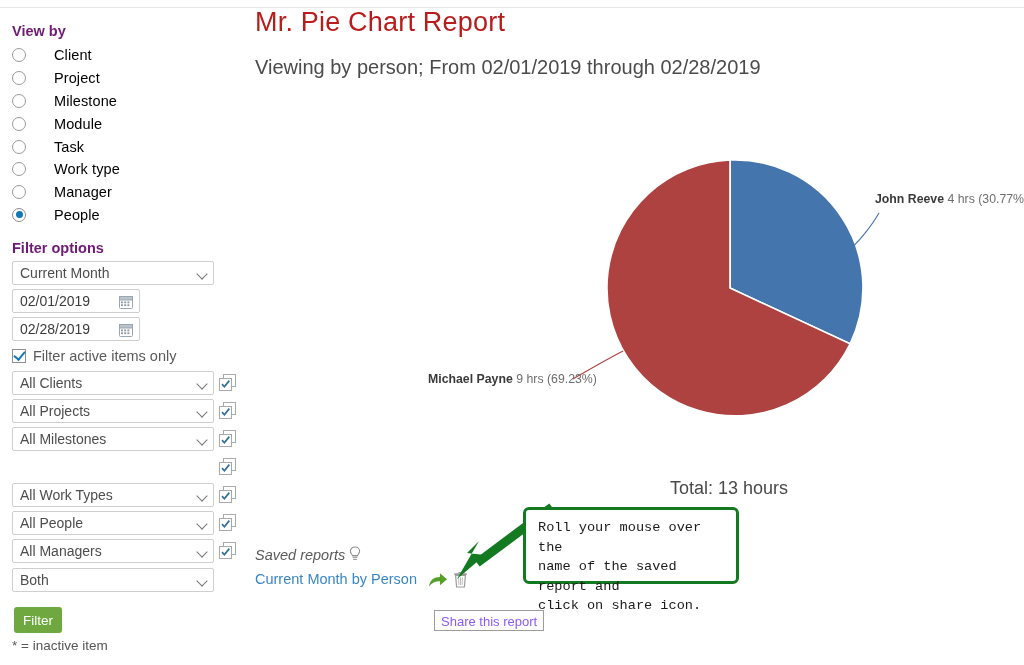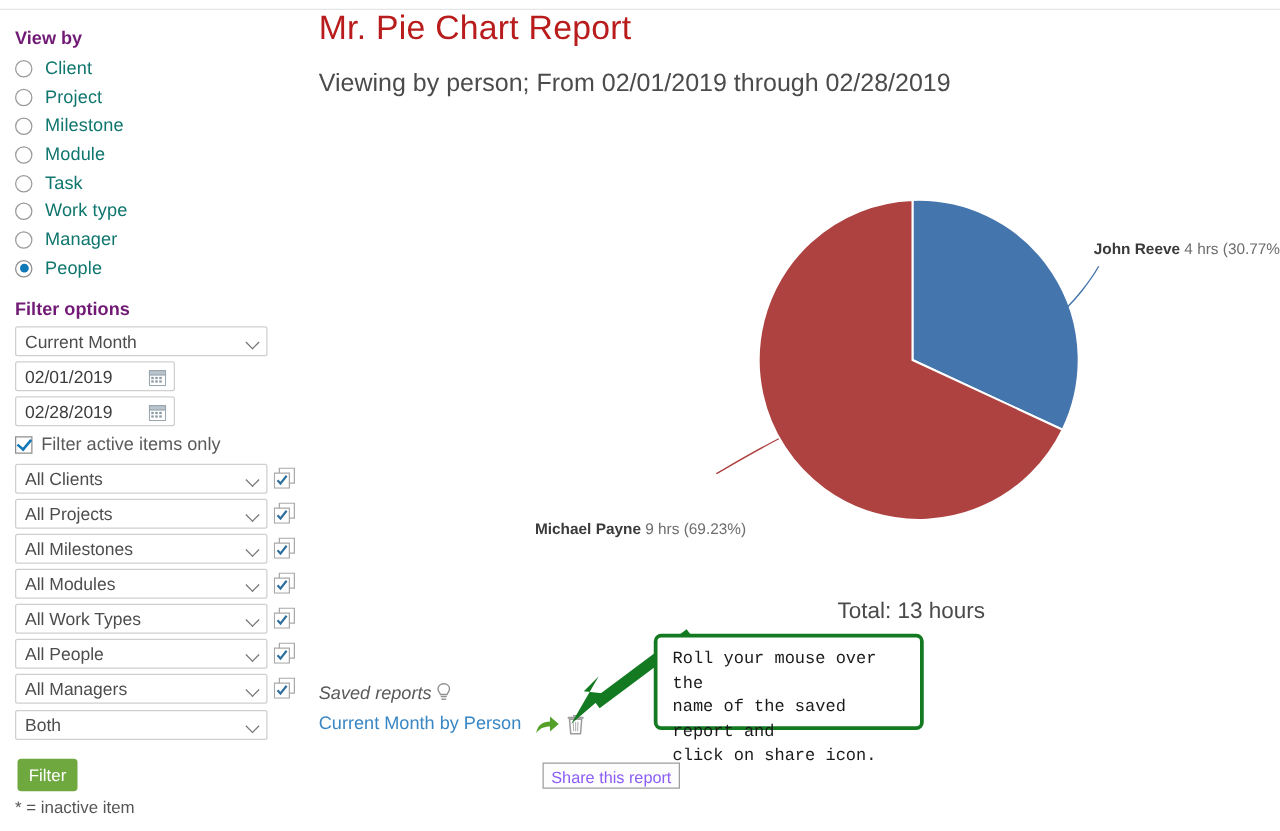--- a/index.html
+++ b/index.html
@@ -64,23 +64,23 @@
   .radio-row.selected .radio-mark::after {
     content: "";
     position: absolute;
     left: 50%; top: 50%;
     width: 7px; height: 7px;
     margin: -3.5px 0 0 -3.5px;
     border-radius: 50%;
     background: #1178b8;
   }
   .radio-label {
-    margin-left: 10px;
+    margin-left: 28px;
     font-size: 14.5px;
-    color: #0f766e;
+    color: #000000;
     letter-spacing: .1px;
   }
 
   
   .ctl-select {
     position: absolute;
     left: 12px;
     width: 202px;
     height: 24px;
     box-sizing: border-box;
@@ -206,21 +206,21 @@
   #pie-svg { display: block; }
 
   .slice-label {
     position: absolute;
     font-size: 12.3px;
     color: #6d6d6d;
     white-space: nowrap;
   }
   .slice-label b { color: #3a3a3a; font-weight: bold; }
   #label-john  { left: 620px; top: 92px; }
-  #label-michael { left: 173px; top: 272px; margin-top: 44px; }
+  #label-michael { left: 173px; top: 272px; }
 
   #total-line {
     position: absolute;
     left: 670px; top: 478px;
     font-size: 18px;
     color: #4a4a4a;
   }
 
   
   #saved-heading {
@@ -416,24 +416,20 @@
   <div class="ctl-select" style="top:427px">
     <span>All Milestones</span>
     <span class="chev"></span>
   </div>
   <svg class="multi-icon" style="top:430px" viewBox="0 0 18 17">
     <rect x="4.5" y="0.5" width="12" height="12" fill="#fff" stroke="#a9a9a9"></rect>
     <rect x="0.5" y="4.5" width="12" height="12" fill="#fff" stroke="#a9a9a9"></rect>
     <path d="M3 10.2 L5.4 12.8 L10.3 6.6" fill="none" stroke="#2f6f9e" stroke-width="1.7"></path>
   </svg>
 
-  <div class="ctl-select" style="top:455px">
-    <span>All Modules</span>
-    <span class="chev"></span>
-  </div>
   <svg class="multi-icon" style="top:458px" viewBox="0 0 18 17">
     <rect x="4.5" y="0.5" width="12" height="12" fill="#fff" stroke="#a9a9a9"></rect>
     <rect x="0.5" y="4.5" width="12" height="12" fill="#fff" stroke="#a9a9a9"></rect>
     <path d="M3 10.2 L5.4 12.8 L10.3 6.6" fill="none" stroke="#2f6f9e" stroke-width="1.7"></path>
   </svg>
 
   <div class="ctl-select" style="top:483px">
     <span>All Work Types</span>
     <span class="chev"></span>
   </div>

